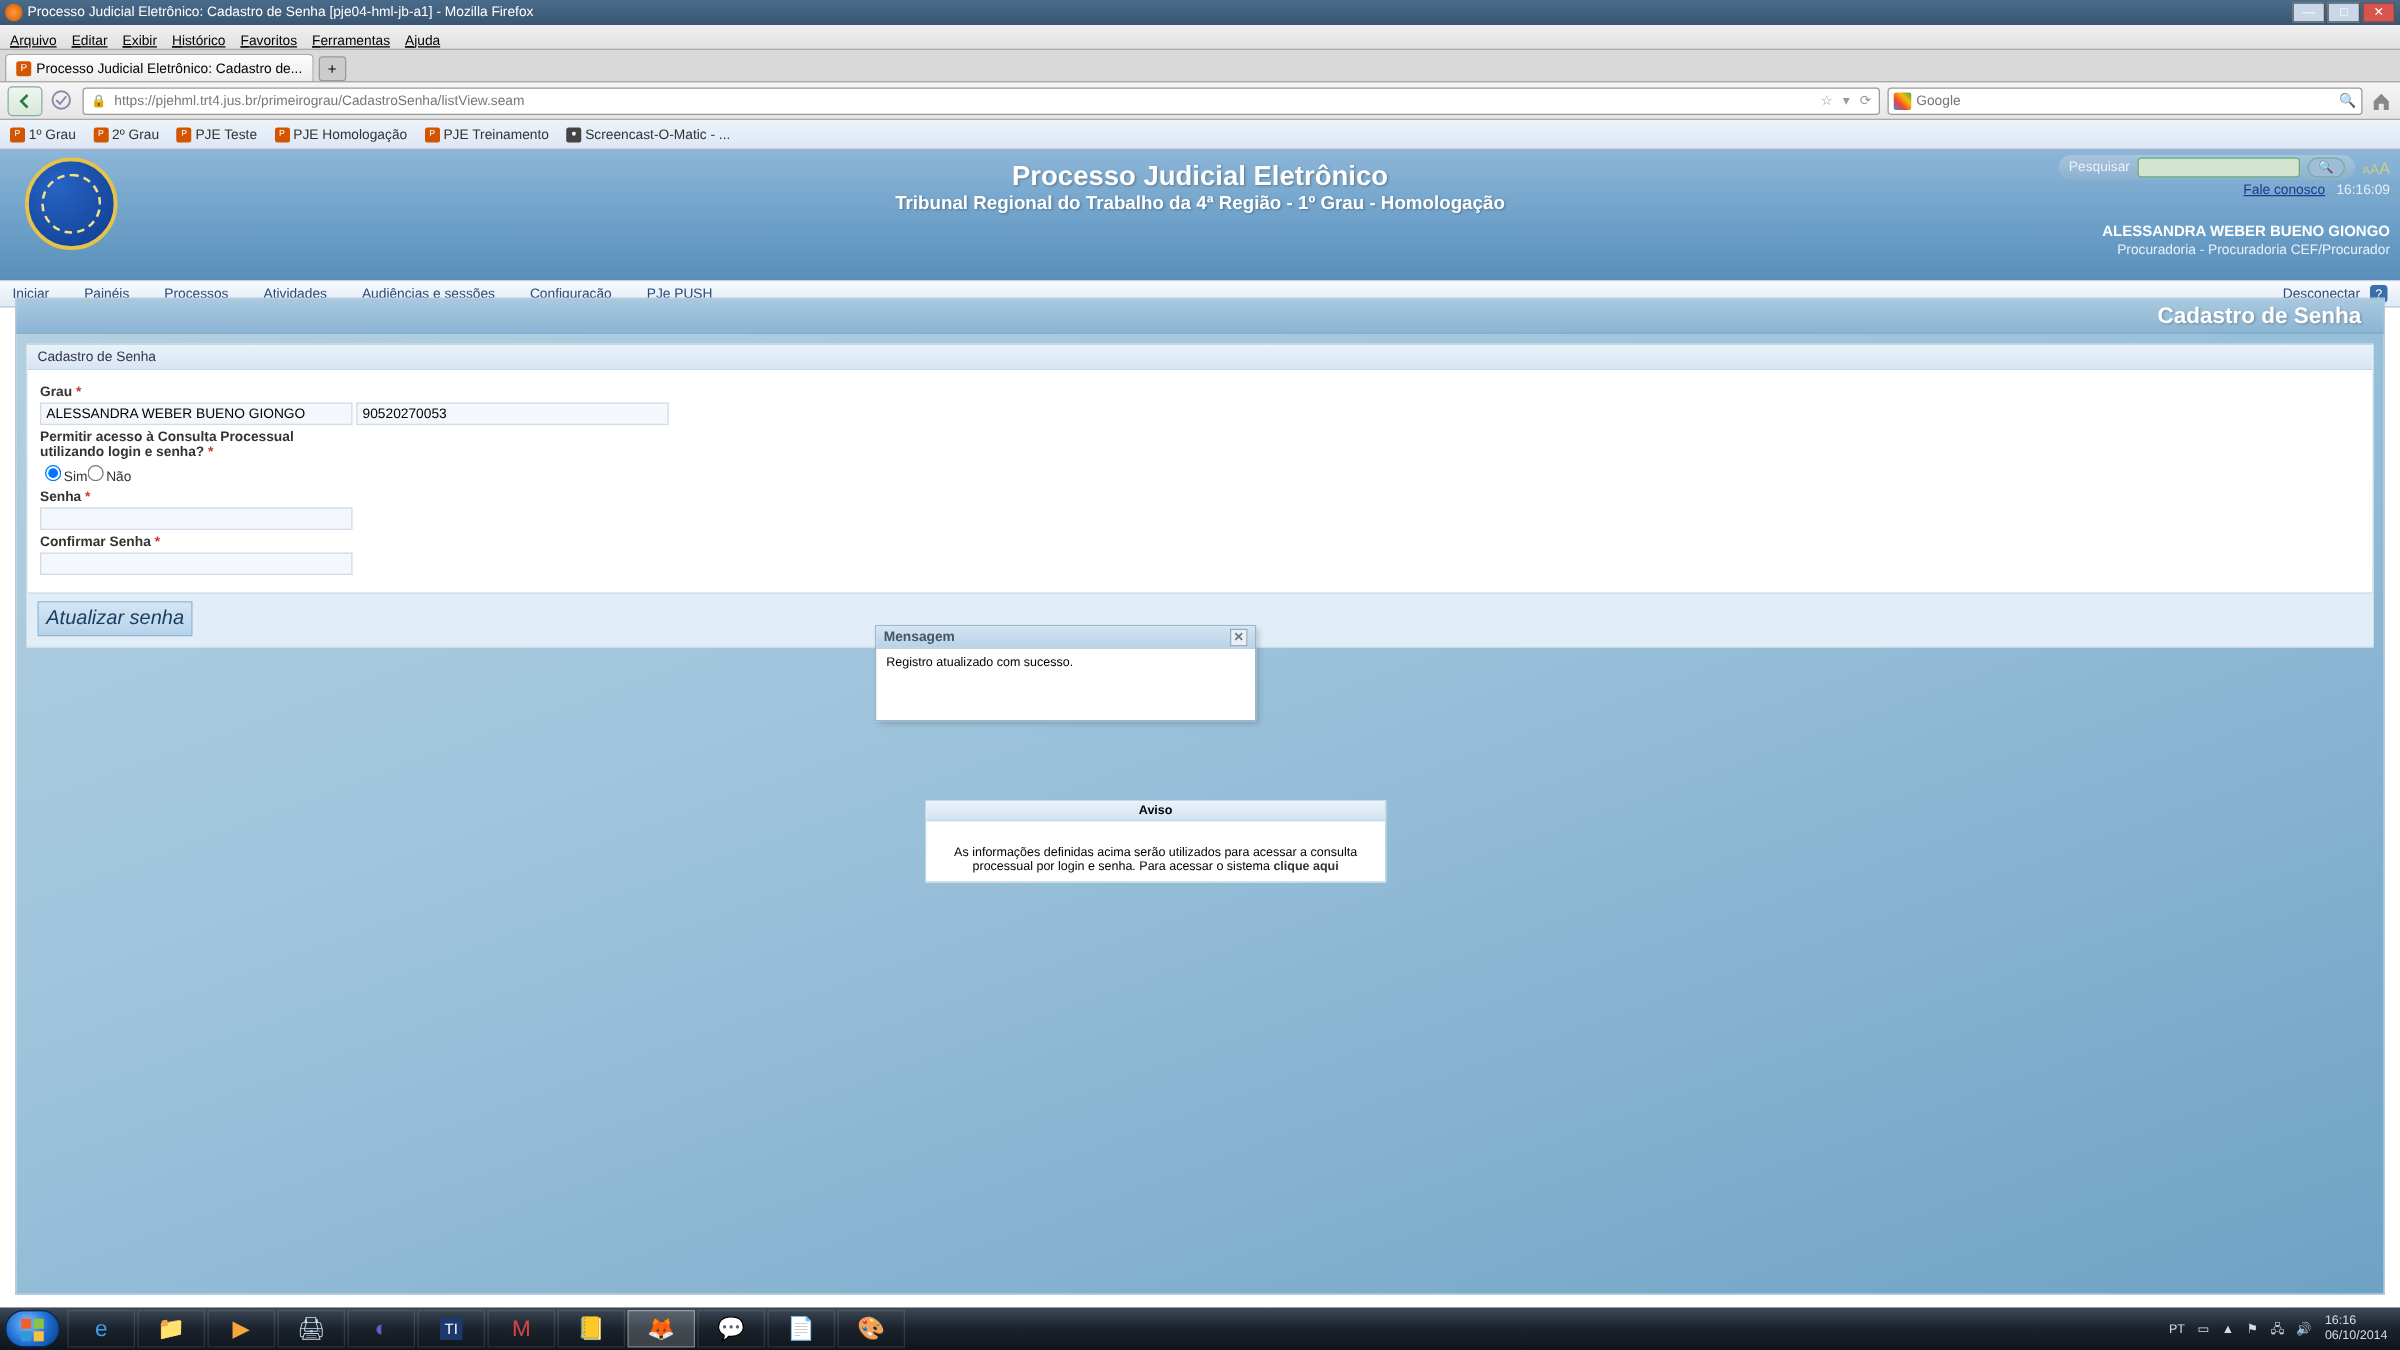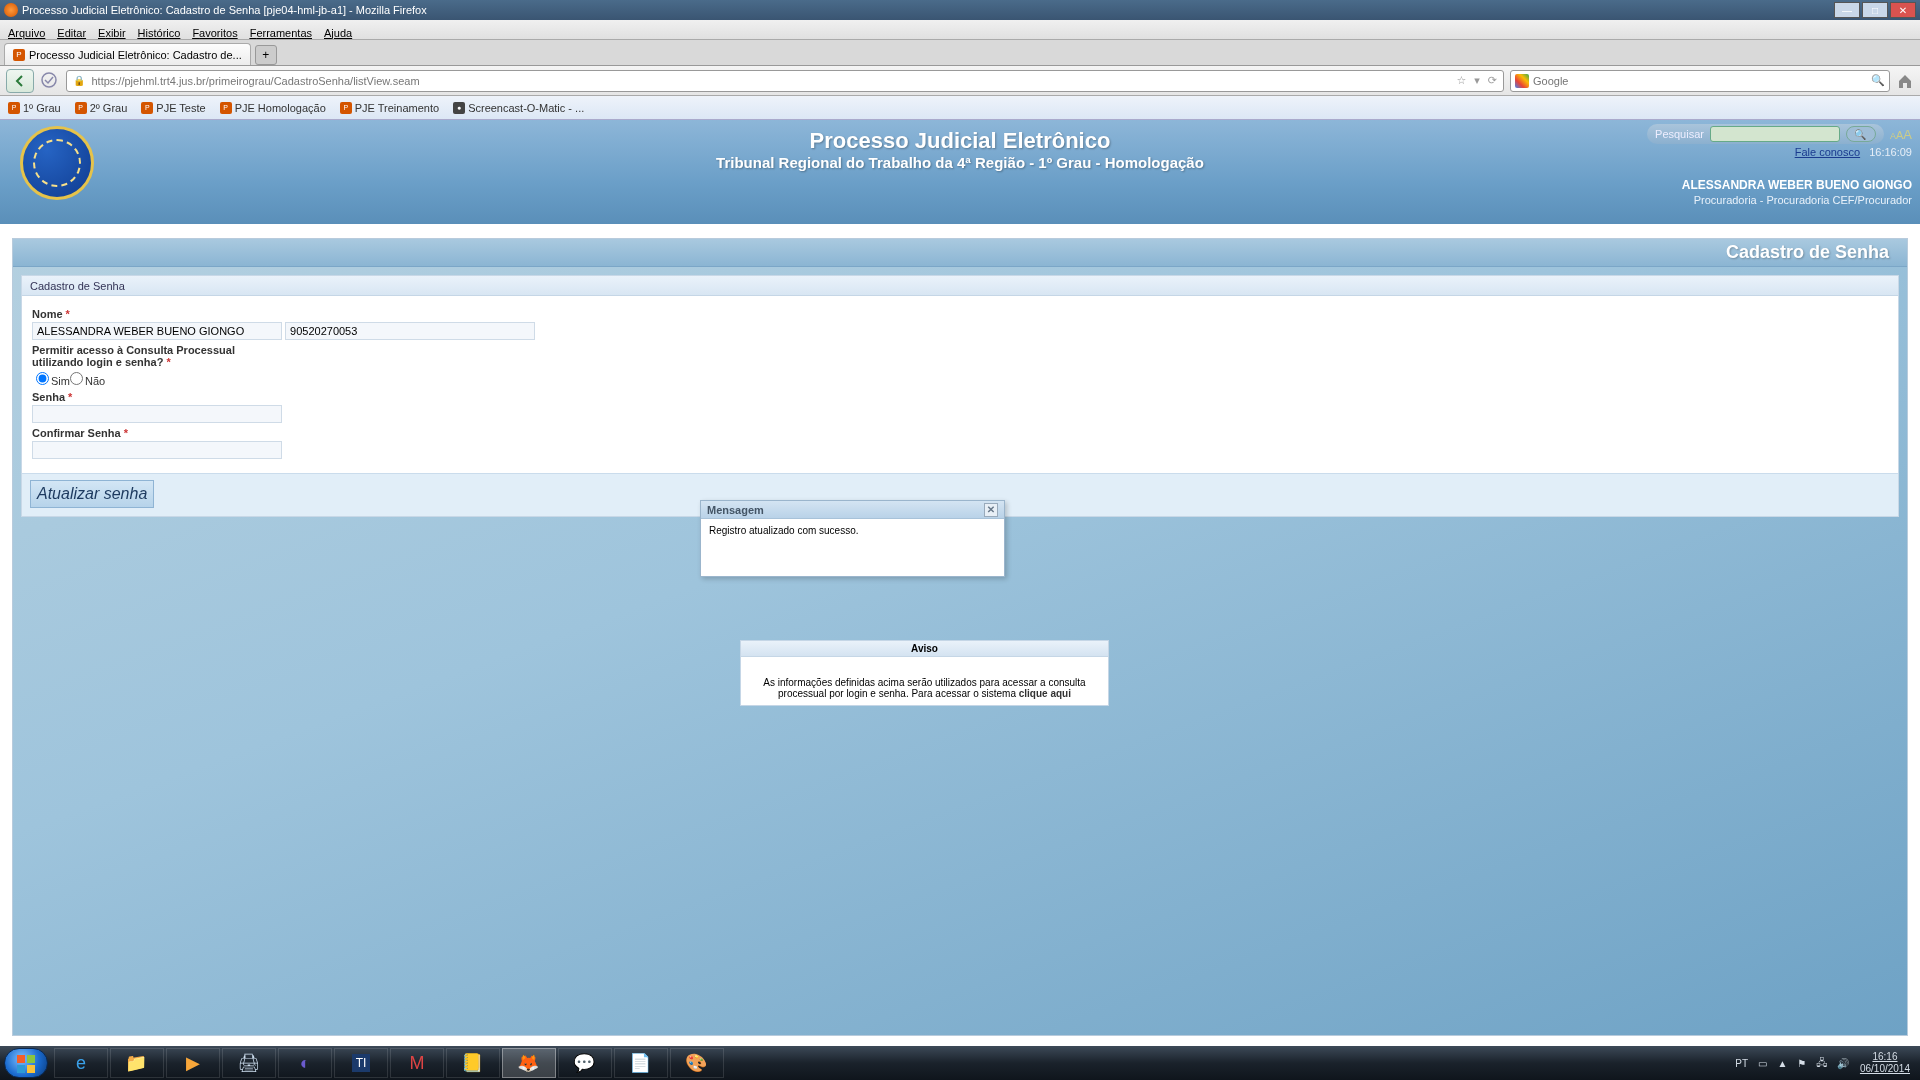--- a/index.html
+++ b/index.html
@@ -91,21 +91,21 @@
 .start { width: 44px; height: 30px; border-radius: 15px; background: radial-gradient(circle at 40% 35%, #7ec0ff, #1a6bcf 55%, #0b3a7a); border: 1px solid #0a2850; margin-right: 6px; position: relative; }
 .start::after { content: ""; position: absolute; left: 12px; top: 6px; width: 18px; height: 18px; background:
   linear-gradient(#f35f2a,#f35f2a) left top/8px 8px no-repeat,
   linear-gradient(#8bc53f,#8bc53f) right top/8px 8px no-repeat,
   linear-gradient(#2e9bd6,#2e9bd6) left bottom/8px 8px no-repeat,
   linear-gradient(#f9c23c,#f9c23c) right bottom/8px 8px no-repeat; }
 .task-icons { display: flex; gap: 2px; }
 .tbi { width: 54px; height: 30px; border: 1px solid rgba(255,255,255,0.12); display: flex; align-items: center; justify-content: center; font-size: 18px; color: #cde; }
 .tbi.active { background: rgba(255,255,255,0.18); border-color: rgba(255,255,255,0.35); }
 .tray { margin-left: auto; display: flex; align-items: center; gap: 10px; color: #d5dde6; font-size: 10px; padding-right: 6px; }
-.tray .time { text-align: center; line-height: 12px; text-decoration: underline; }
+.tray .time { text-align: left; line-height: 12px; }
 </style>
 </head>
 <body>
 
 <div class="titlebar">
   <div class="titlebar-icon"></div>
   <span>Processo Judicial Eletrônico: Cadastro de Senha  [pje04-hml-jb-a1] - Mozilla Firefox</span>
   <div class="titlebar-buttons">
     <div class="titlebar-btn tb-min">—</div>
     <div class="titlebar-btn tb-max">□</div>
@@ -207,27 +207,40 @@
       <span class="font-sizers"><span>A</span><span class="m">A</span><span class="l">A</span></span>
     </div>
     <div class="fale">
       <a href="#">Fale conosco</a>
       <span class="clock">16:16:09</span>
     </div>
     <div class="user-line1">ALESSANDRA WEBER BUENO GIONGO</div>
     <div class="user-line2">Procuradoria - Procuradoria CEF/Procurador</div>
   </div>
 
+  <div class="main-nav">
+    <span class="nav-item">Iniciar</span>
+    <span class="nav-item">Painéis</span>
+    <span class="nav-item">Processos</span>
+    <span class="nav-item">Atividades</span>
+    <span class="nav-item">Audiências e sessões</span>
+    <span class="nav-item">Configuração</span>
+    <span class="nav-item">PJe PUSH</span>
+    <div class="right">
+      <span>Desconectar</span>
+      <div class="help-q">?</div>
+    </div>
+  </div>
 
   <div class="content-wrap">
     <div class="page-banner">Cadastro de Senha</div>
     <div class="panel">
       <div class="panel-head">Cadastro de Senha</div>
       <div class="form-area">
-        <label><span>Nome</span><span class="req"> *</span></label>
+        <label><span>Grau</span><span class="req"> *</span></label>
         <input type="text" value="ALESSANDRA WEBER BUENO GIONGO" style="">
         <input type="text" value="90520270053" style="">
         <label style="max-width:230px;"><span>Permitir acesso à Consulta Processual utilizando login e senha?</span> <span class="req">*</span></label>
         <div class="radios">
           <span><input type="radio" name="perm" checked="" style=""><label>Sim</label></span>
           <span><input type="radio" name="perm" style=""><label>Não</label></span>
         </div>
         <label><span>Senha</span> <span class="req">*</span></label>
         <input type="password" style="">
         <label><span>Confirmar Senha</span> <span class="req">*</span></label>

